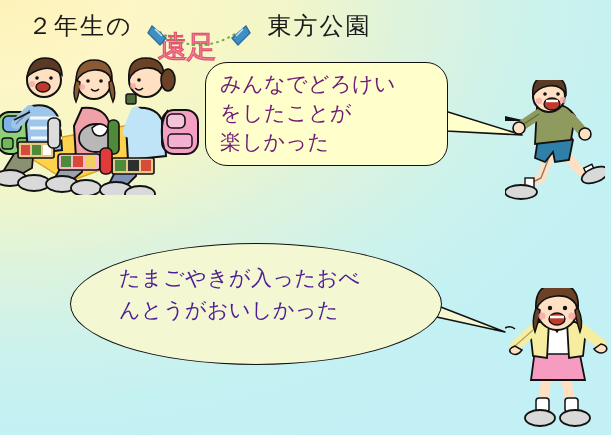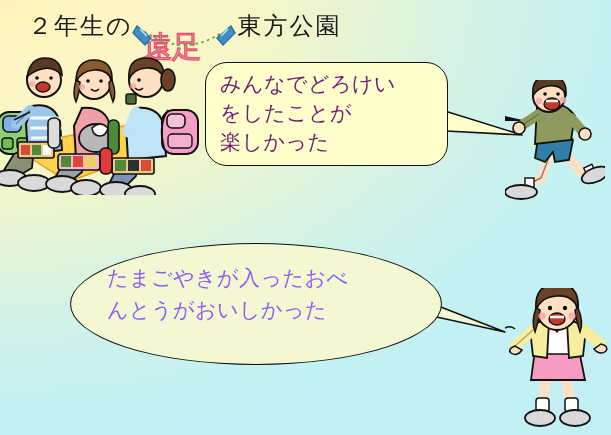--- a/index.html
+++ b/index.html
@@ -8,21 +8,21 @@
     font-family:"Liberation Serif","DejaVu Serif",serif;
   }
   #slide{
     position:relative;width:611px;height:435px;overflow:hidden;
     background:
       radial-gradient(120% 110% at 0% 0%, #fdf3b9 0%, #fdf6c6 18%, #f3f6c8 38%, #ddf3dd 56%, #cdf2ec 72%, #c4f1f2 86%, #c2f0f4 100%);
   }
   
   .title-row{
     position:absolute;left:28px;top:4px;
-    display:flex;align-items:center;gap:2px;
+    display:flex;align-items:center;gap:17px;
     font-size:24px;color:#1a1a1a;letter-spacing:2px;
     font-family:"Liberation Serif","DejaVu Serif",serif;
   }
   .title-part{white-space:nowrap;}
   .wordart{
     position:relative;display:inline-block;
     width:92px;height:44px;margin:0 2px;
   }
   .wordart .kanji{
     position:absolute;left:6px;top:-2px;
@@ -46,23 +46,23 @@
     font-family:"DejaVu Sans","Liberation Sans",sans-serif;
     font-size:21px;line-height:29px;color:#701a75;white-space:pre-line;
     letter-spacing:0.5px;
   }
   .bubble-oval{
     position:absolute;left:70px;top:243px;width:372px;height:122px;
     background:#f4f8d2;border:1.4px solid #111;border-radius:50%;
     box-sizing:border-box;
   }
   .bubble-oval .btext{
-    position:absolute;left:36px;top:18px;
+    position:absolute;left:48px;top:18px;
     font-family:"DejaVu Sans","Liberation Sans",sans-serif;
-    font-size:21px;line-height:32px;color:#8b5cf6;white-space:pre-line;
+    font-size:21px;line-height:32px;color:#4c1d95;white-space:pre-line;
     letter-spacing:0.5px;
   }
   .tail{position:absolute;pointer-events:none;}
   
   .fig{position:absolute;}
 </style>
 </head>
 <body>
 
 <div id="slide">

